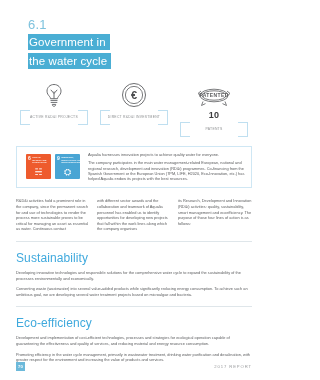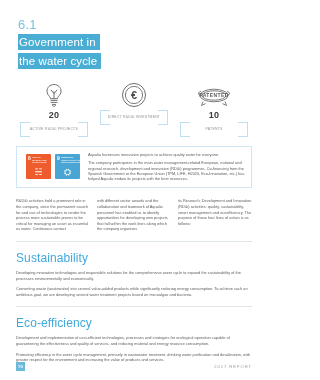--- a/index.html
+++ b/index.html
@@ -11,21 +11,21 @@
     width: 268px;
     height: 380px;
     font-family: "Liberation Sans", sans-serif;
     color: #58595b;
     position: relative;
     overflow: hidden;
   }
 
   
   .header {
-    padding: 18px 0 0 18px;
+    padding: 18px 0 0 28px;
   }
   .sec-num {
     font-size: 13px;
     line-height: 13px;
     color: #7ec2dd;
     font-weight: 400;
     letter-spacing: 0.2px;
     margin-bottom: 1px;
   }
   .sec-title-wrap {
@@ -251,21 +251,20 @@
       <svg width="22" height="26" viewBox="0 0 22 26">
         <path d="M11 2.5c-4 0-7 3-7 6.6 0 2.6 1.4 4 2.4 5.2.7.9 1.1 1.5 1.1 2.4h7c0-.9.4-1.5 1.1-2.4 1-1.2 2.4-2.6 2.4-5.2 0-3.6-3-6.6-7-6.6z" fill="none" stroke="#6d6e71" stroke-width="1"></path>
         <line x1="7.5" y1="18.4" x2="14.5" y2="18.4" stroke="#6d6e71" stroke-width="1"></line>
         <line x1="7.7" y1="20.4" x2="14.3" y2="20.4" stroke="#6d6e71" stroke-width="1"></line>
         <path d="M9.3 22.4h3.4c0 1.2-.7 1.9-1.7 1.9s-1.7-.7-1.7-1.9z" fill="none" stroke="#6d6e71" stroke-width="1"></path>
         <line x1="11" y1="16.7" x2="11" y2="9.5" stroke="#6d6e71" stroke-width="1"></line>
         <line x1="11" y1="11.5" x2="7.8" y2="7.8" stroke="#6d6e71" stroke-width="1"></line>
         <line x1="11" y1="11.5" x2="14.2" y2="7.8" stroke="#6d6e71" stroke-width="1"></line>
       </svg>
     </div>
-    <div class="kpi-value">20</div>
     <div class="kpi-label-box">
       <span class="kpi-label">Active R&amp;D&amp;i projects</span>
     </div>
   </div>
 
   <div class="kpi">
     <div class="kpi-icon">
       <svg width="26" height="26" viewBox="0 0 26 26">
         <circle cx="13" cy="13" r="11.5" fill="none" stroke="#6d6e71" stroke-width="1"></circle>
         <circle cx="13" cy="13" r="8.6" fill="none" stroke="#6d6e71" stroke-width="0.9"></circle>

